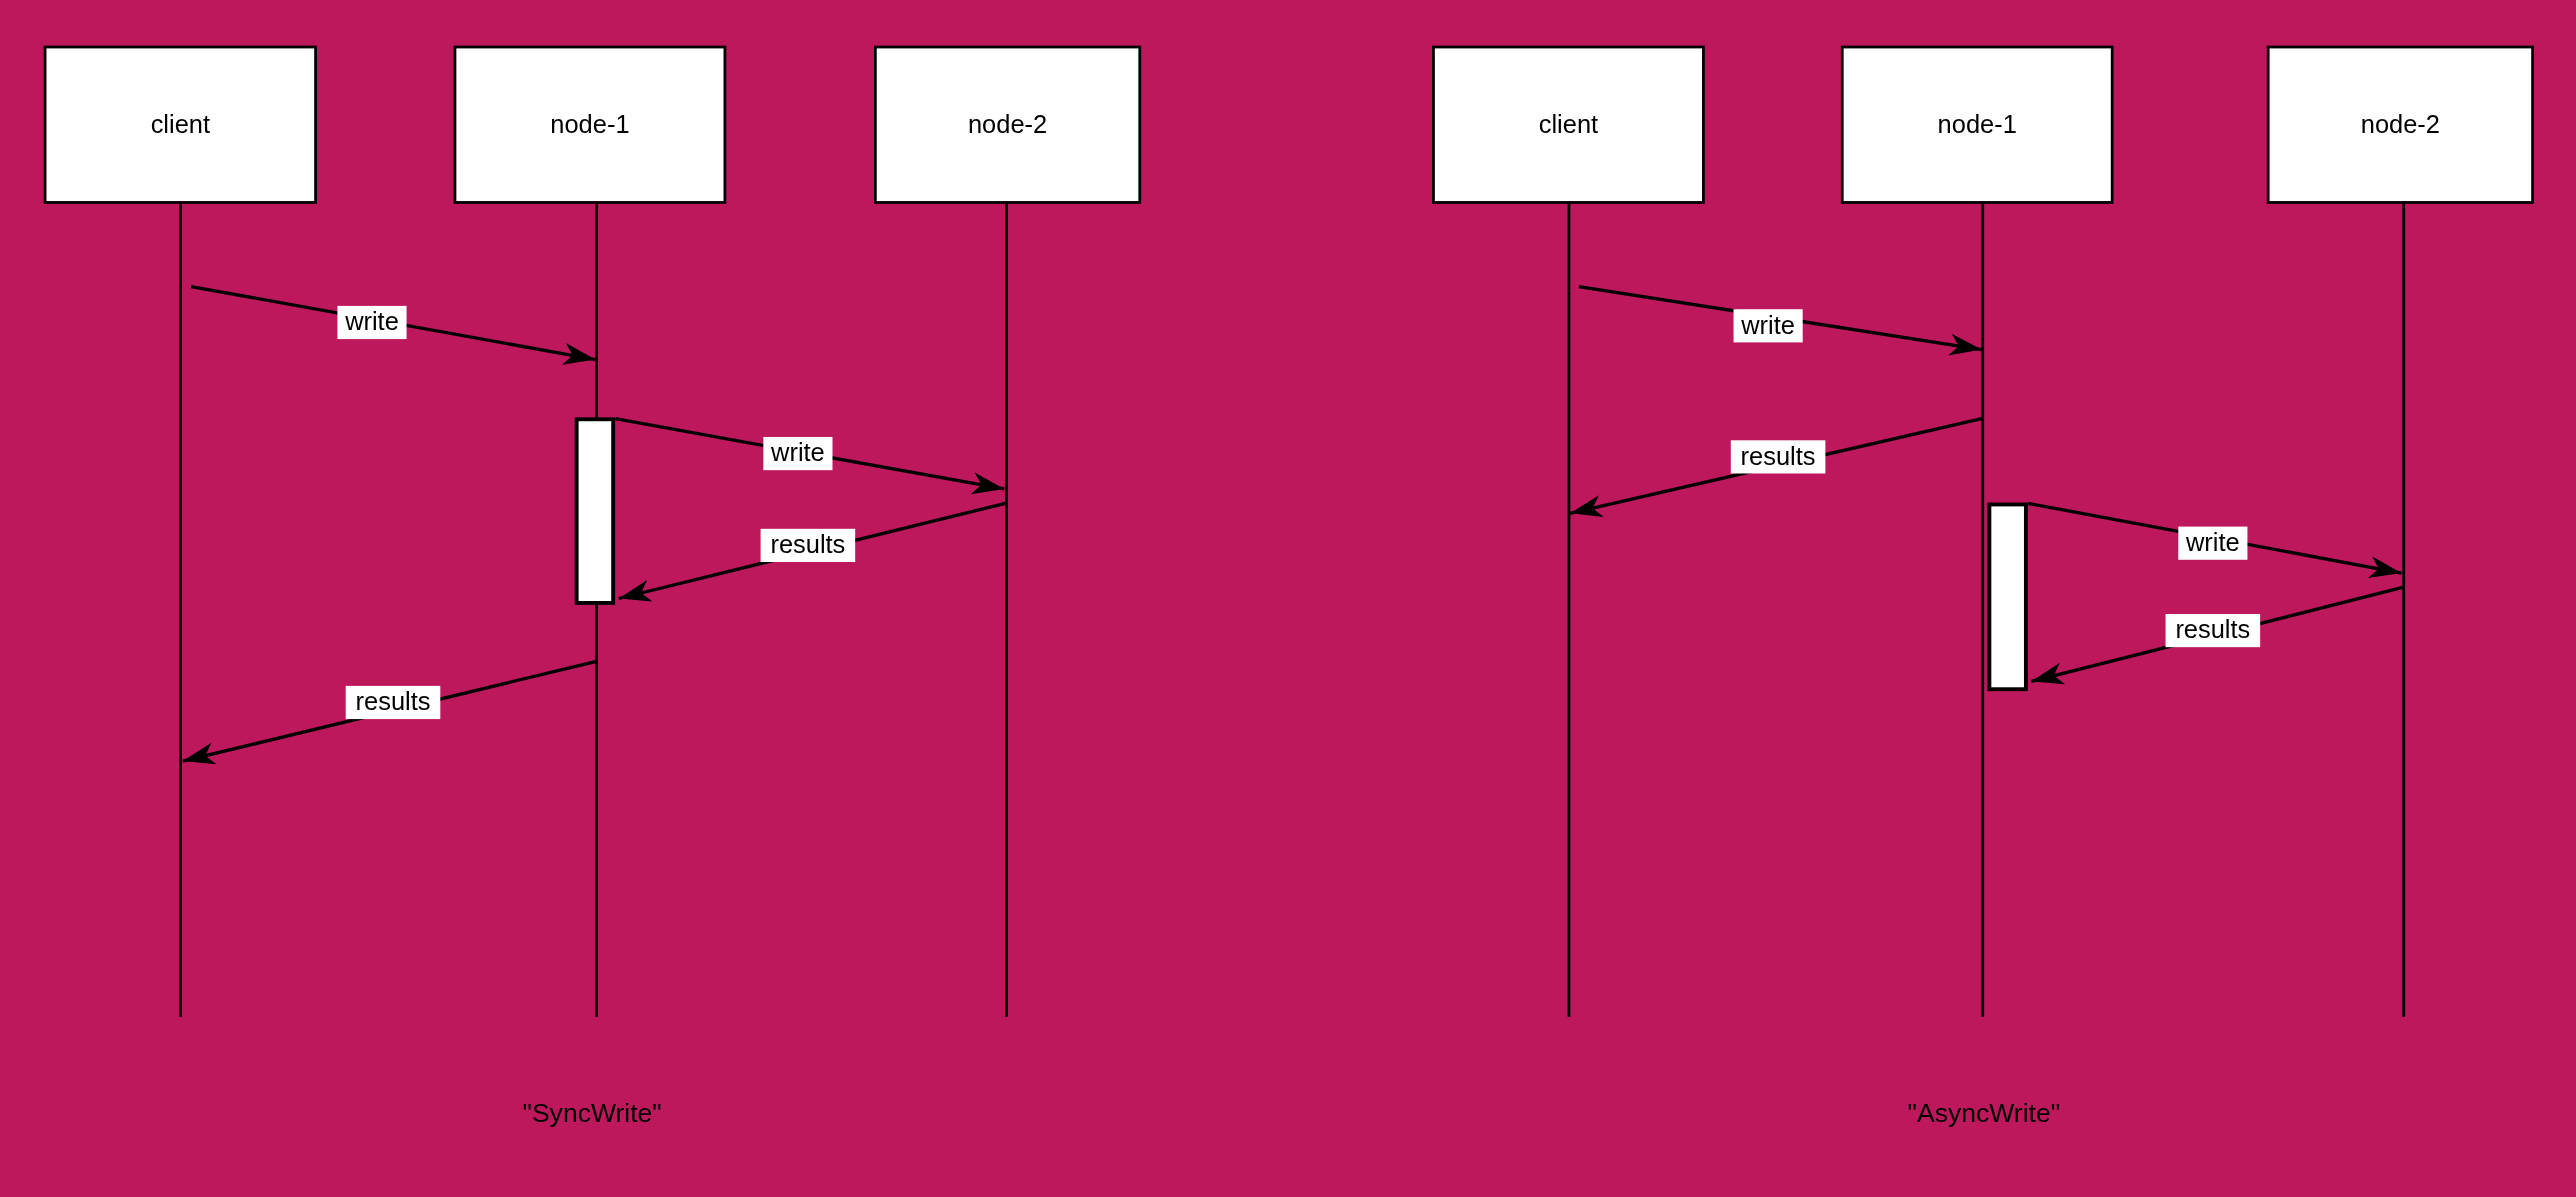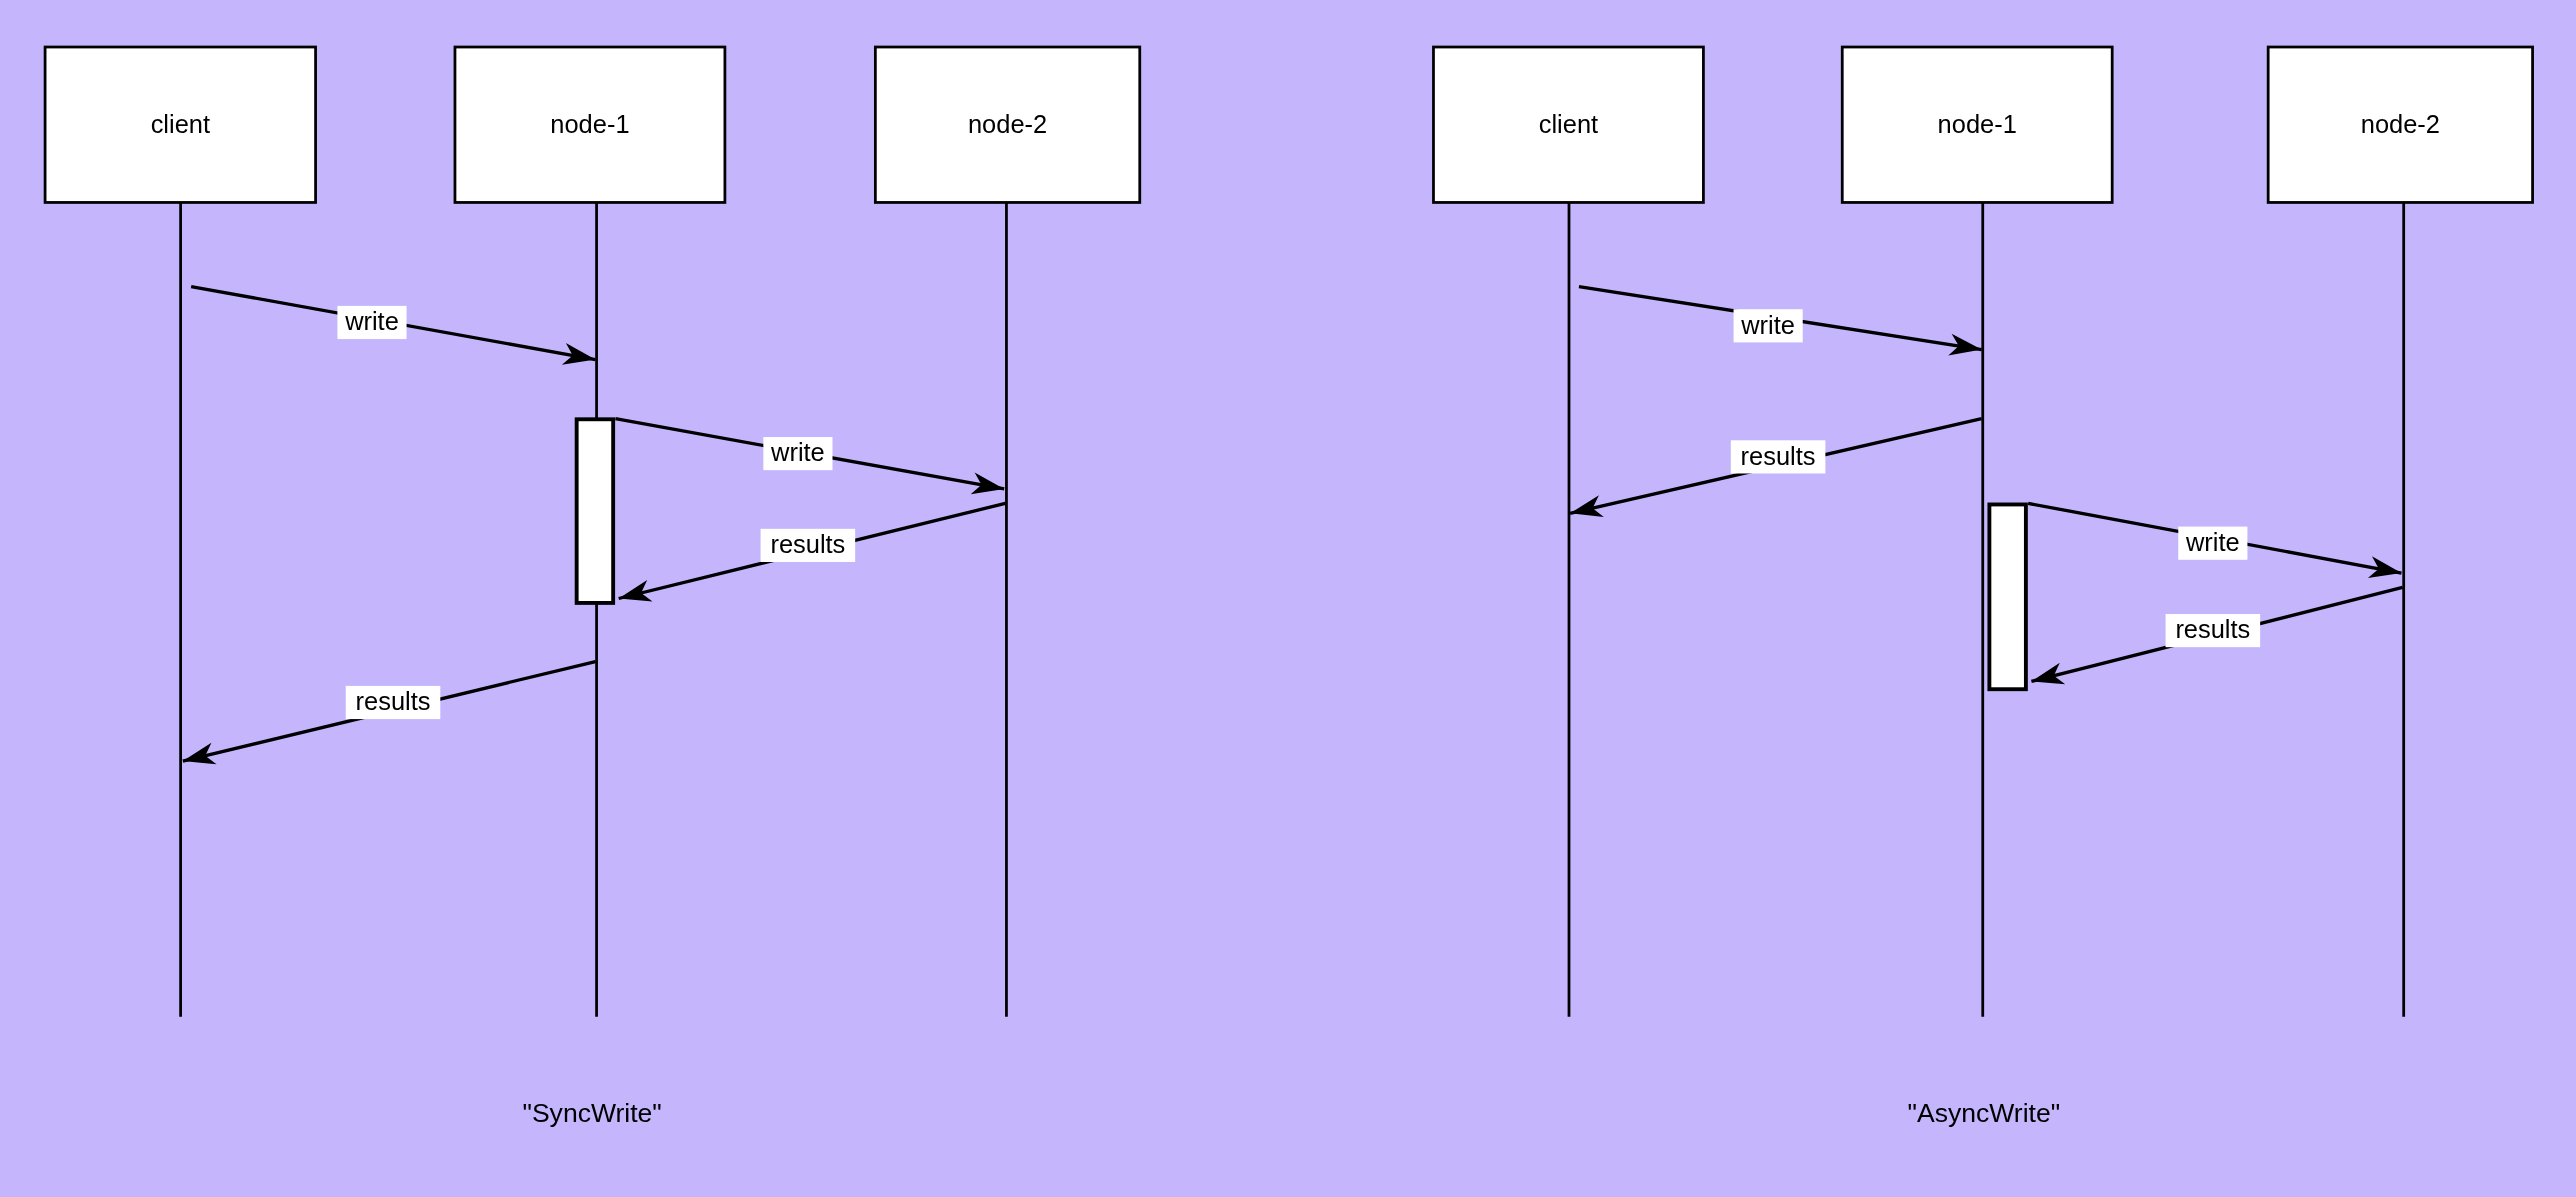--- a/index.html
+++ b/index.html
@@ -12,21 +12,21 @@
     width: 2576px;
     height: 1197px;
     font-family: "Liberation Sans", sans-serif;
     color: #000000;
     overflow: hidden;
   }
   #stage {
     position: relative;
     width: 2576px;
     height: 1197px;
-    background: #c4b5fd;
+    background: #be185d;
   }
   svg.diagram-canvas {
     position: absolute;
     left: 0;
     top: 0;
     width: 2576px;
     height: 1197px;
     display: block;
   }
   .lifeline-box {

